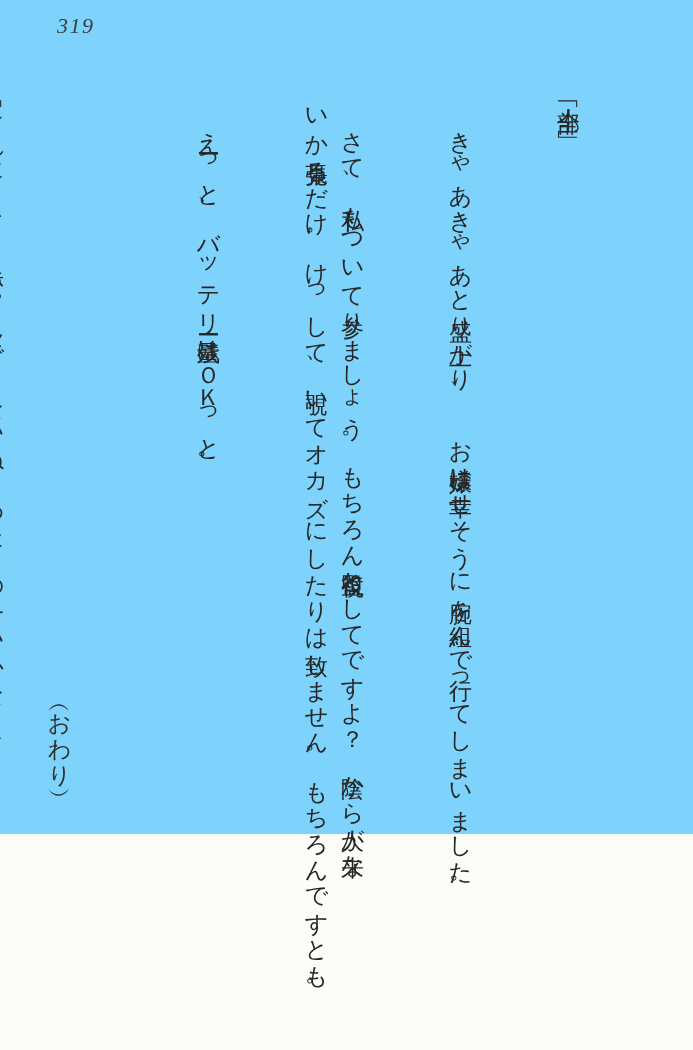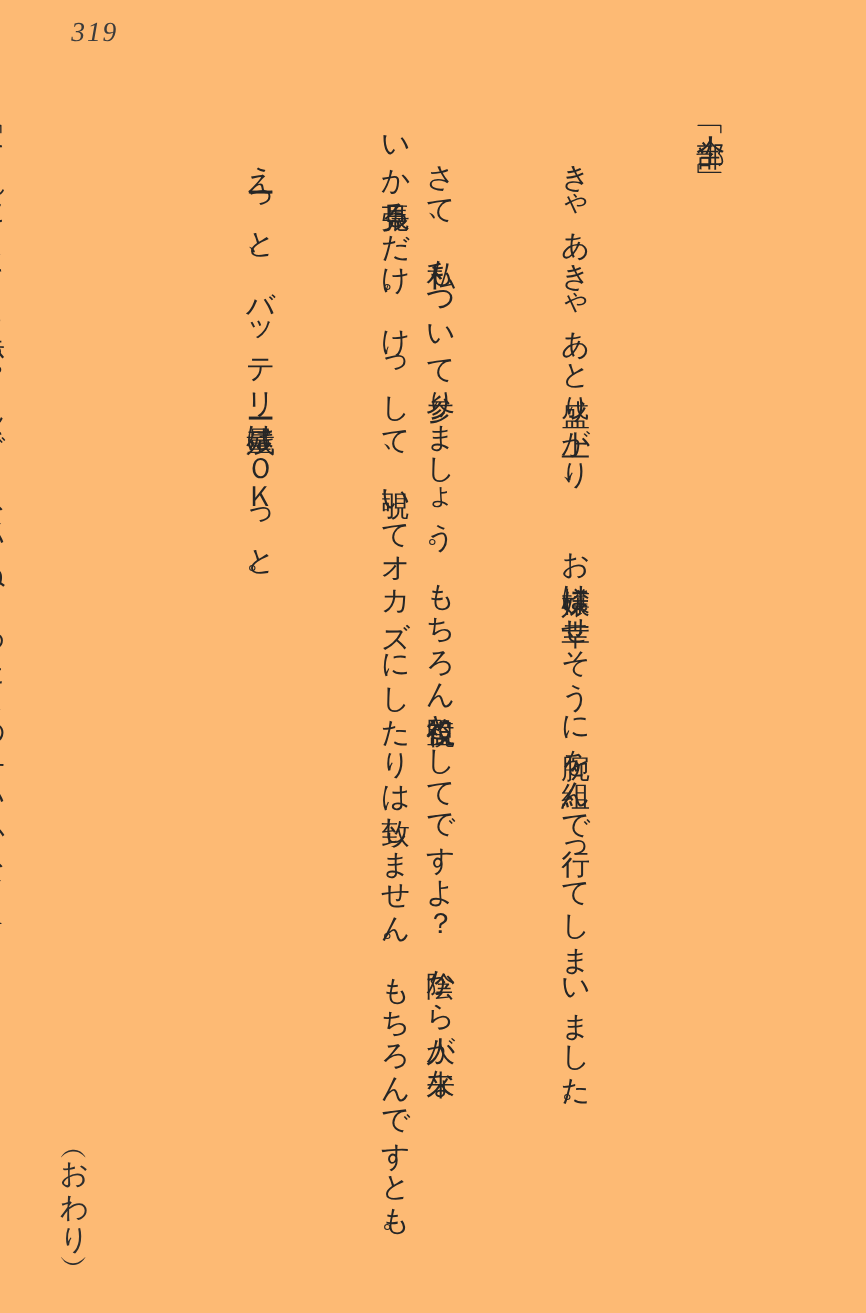--- a/index.html
+++ b/index.html
@@ -9,22 +9,22 @@
     height: 1050px;
     background: #fcfcf9;
     overflow: hidden;
     font-family: "Liberation Serif", "DejaVu Serif", serif;
     color: #262626;
   }
   .page {
     position: absolute;
     inset: 0;
     width: 693px;
-    height: 1050px;
-    background: #fdba74;
+    height: 834px;
+    background: #7dd3fc;
   }
   .page-number {
     position: absolute;
     top: 13px;
     left: 57px;
     font-style: italic;
     font-size: 22px;
     letter-spacing: 1.5px;
     color: #3c3c3c;
   }

